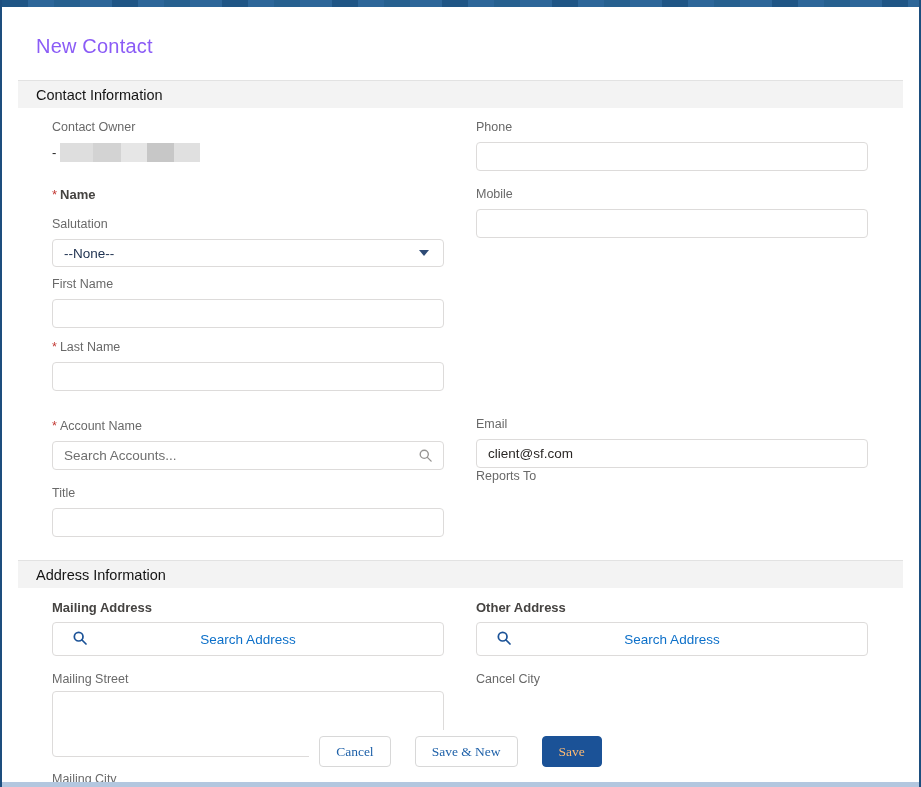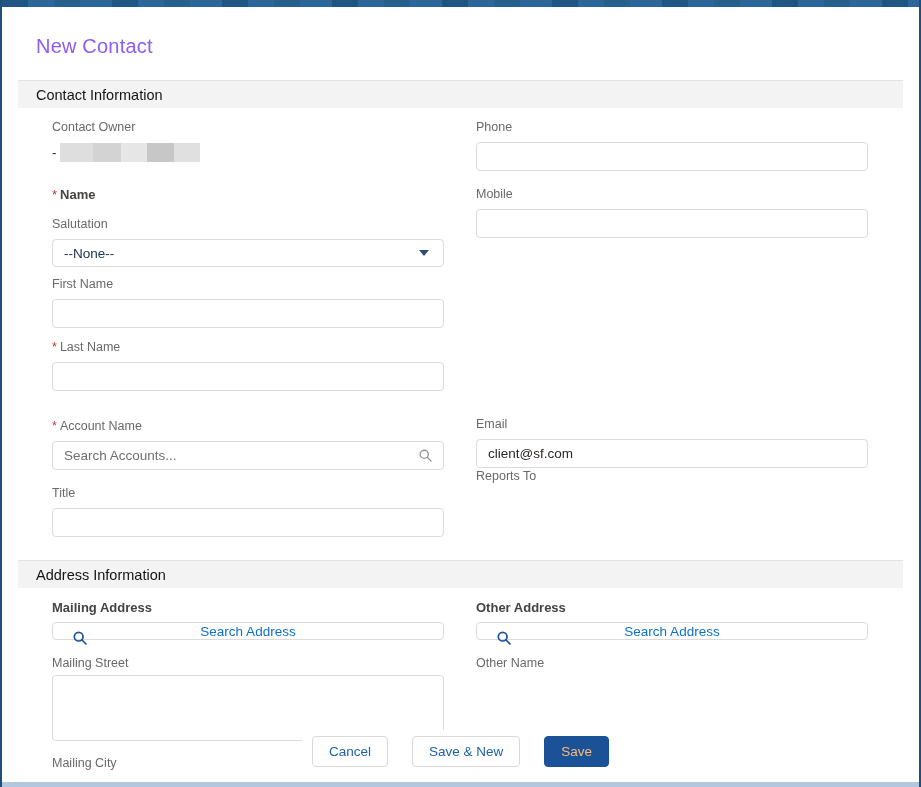--- a/index.html
+++ b/index.html
@@ -111,21 +111,21 @@
   .mb-fn    { margin-bottom: 13px; }
   .mb-ln    { margin-bottom: 29px; }
   .mb-an    { margin-bottom: 17px; }
   .mb-phone { margin-bottom: 17px; }
   .mb-email { margin-bottom: 2px; }
   .spacer-right { height: 180px; }
   .grid-contact { margin-bottom: 23px; }
 
   .addr-btn {
     position: relative;
-    height: 18px; width: 100%;
+    height: 34px; width: 100%;
     border: 1px solid #dddbda; border-radius: 4px;
     background: #fff;
     display: flex; align-items: center; justify-content: center;
     cursor: pointer;
     margin-bottom: 17px;
   }
   .addr-btn .addr-search-icon {
     position: absolute; left: 19px; top: 7px; color: #1b5297;
   }
   .addr-btn .addr-label { font-size: 13.5px; color: #0d70c9; }
@@ -143,21 +143,21 @@
     display: flex; justify-content: center;
     z-index: 5;
   }
   .footer-bg {
     background: #ffffff;
     padding: 6px 10px 8px 10px;
     display: flex; gap: 24px; align-items: center;
   }
   .btn {
     height: 31px; border-radius: 4px;
-    font-family: Liberation Sans, sans-serif;
+    font-family: Liberation Serif, serif;
     font-size: 13.5px; cursor: pointer;
     padding: 0 16px; white-space: nowrap;
   }
   .btn-neutral {
     background: #fff; border: 1px solid #d8d8d8; color: #2062a9;
   }
   .btn-brand {
     background: #1b5297; border: 1px solid #1b5297; color: #fdba74;
   }
 
@@ -296,21 +296,21 @@
           <svg class="addr-search-icon" width="16" height="16" viewBox="0 0 24 24">
               <circle cx="10" cy="10" r="6.5" fill="none" stroke="currentColor" stroke-width="2.6"></circle>
               <line x1="15" y1="15" x2="21" y2="21" stroke="currentColor" stroke-width="2.6" stroke-linecap="round"></line>
             </svg>
           <span class="addr-label">Search Address</span>
         </div>
       </div>
 
 
       <div>
-        <span class="lbl">Other Name</span>
+        <span class="lbl">Cancel City</span>
       </div>
 
     </div>
   </div>
 
   <div class="footer">
     <div class="footer-bg">
       <button class="btn btn-neutral">Cancel</button>
       <button class="btn btn-neutral">Save &amp; New</button>
       <button class="btn btn-brand">Save</button>

